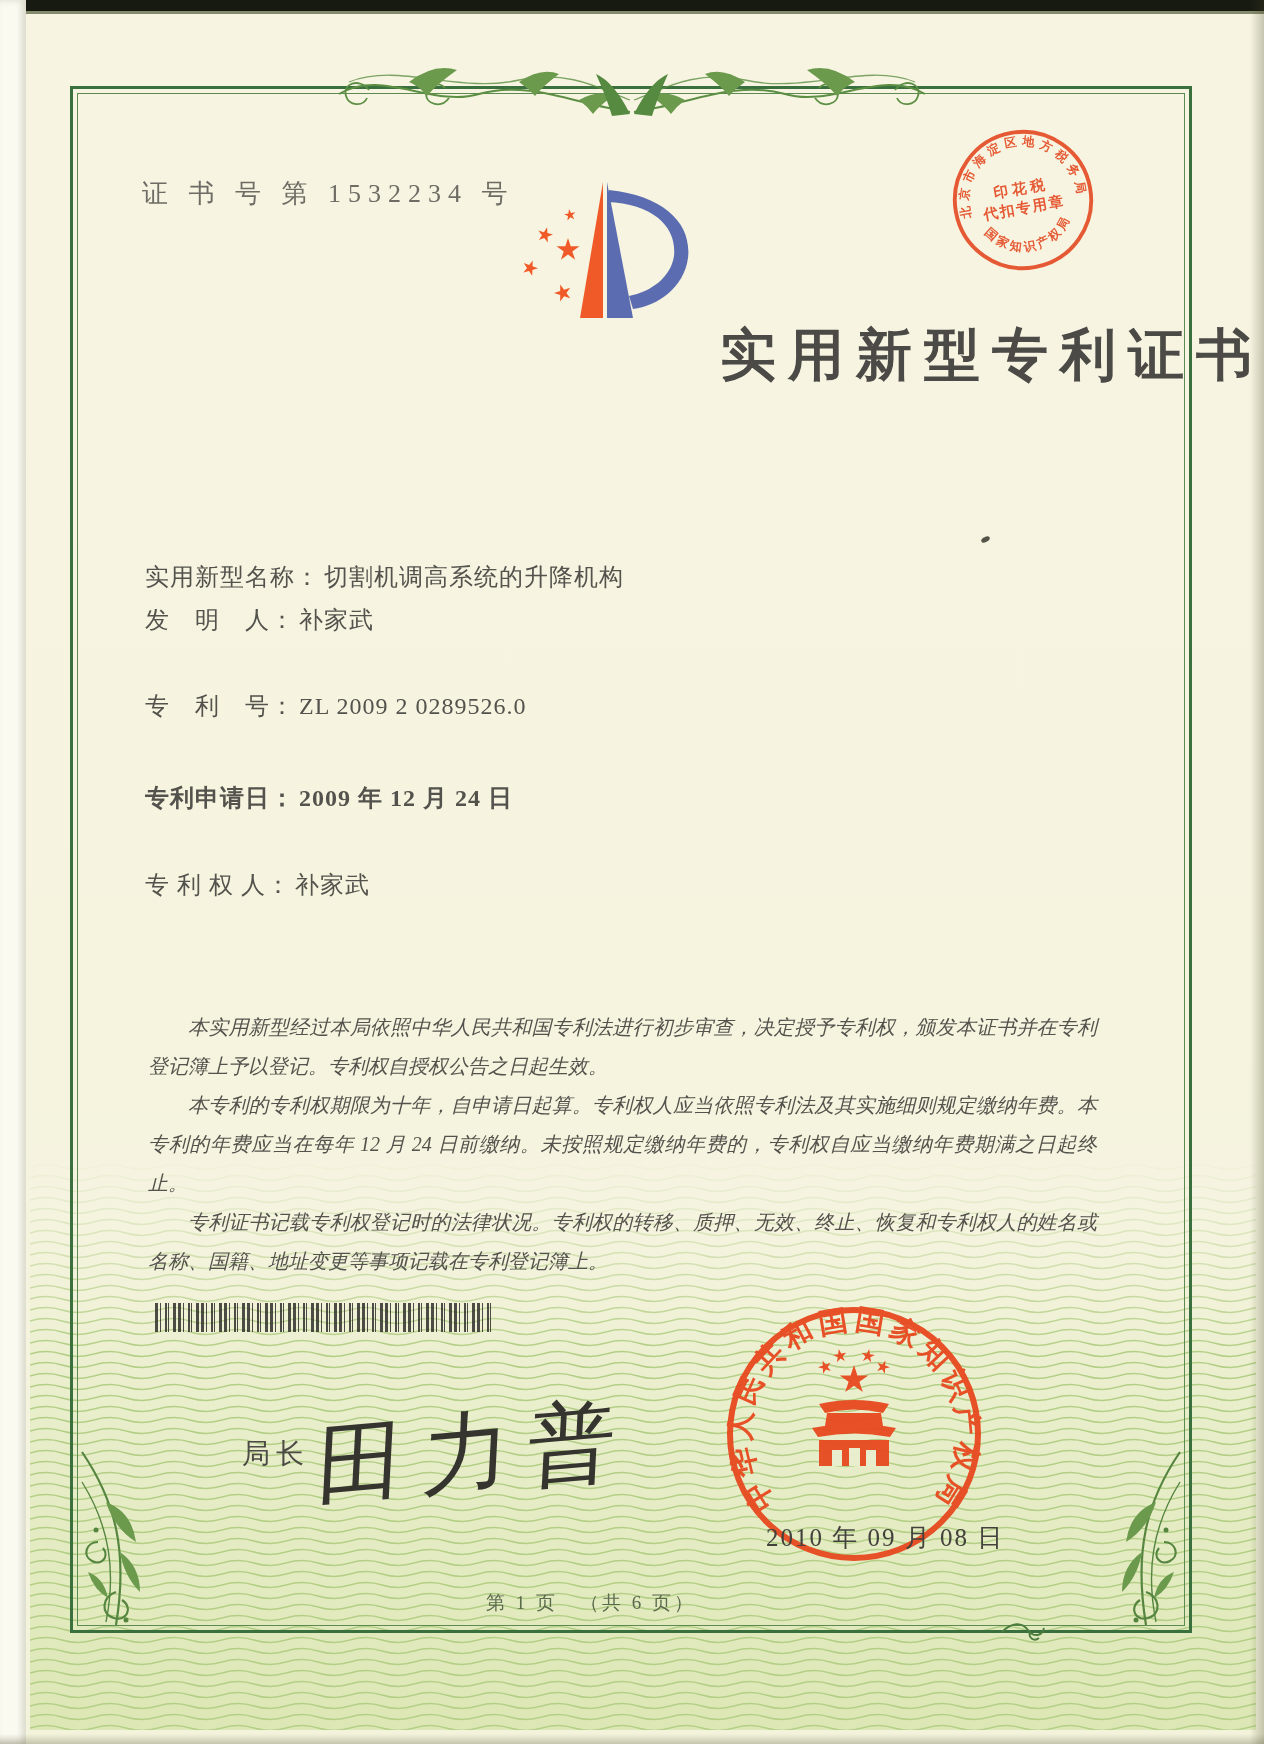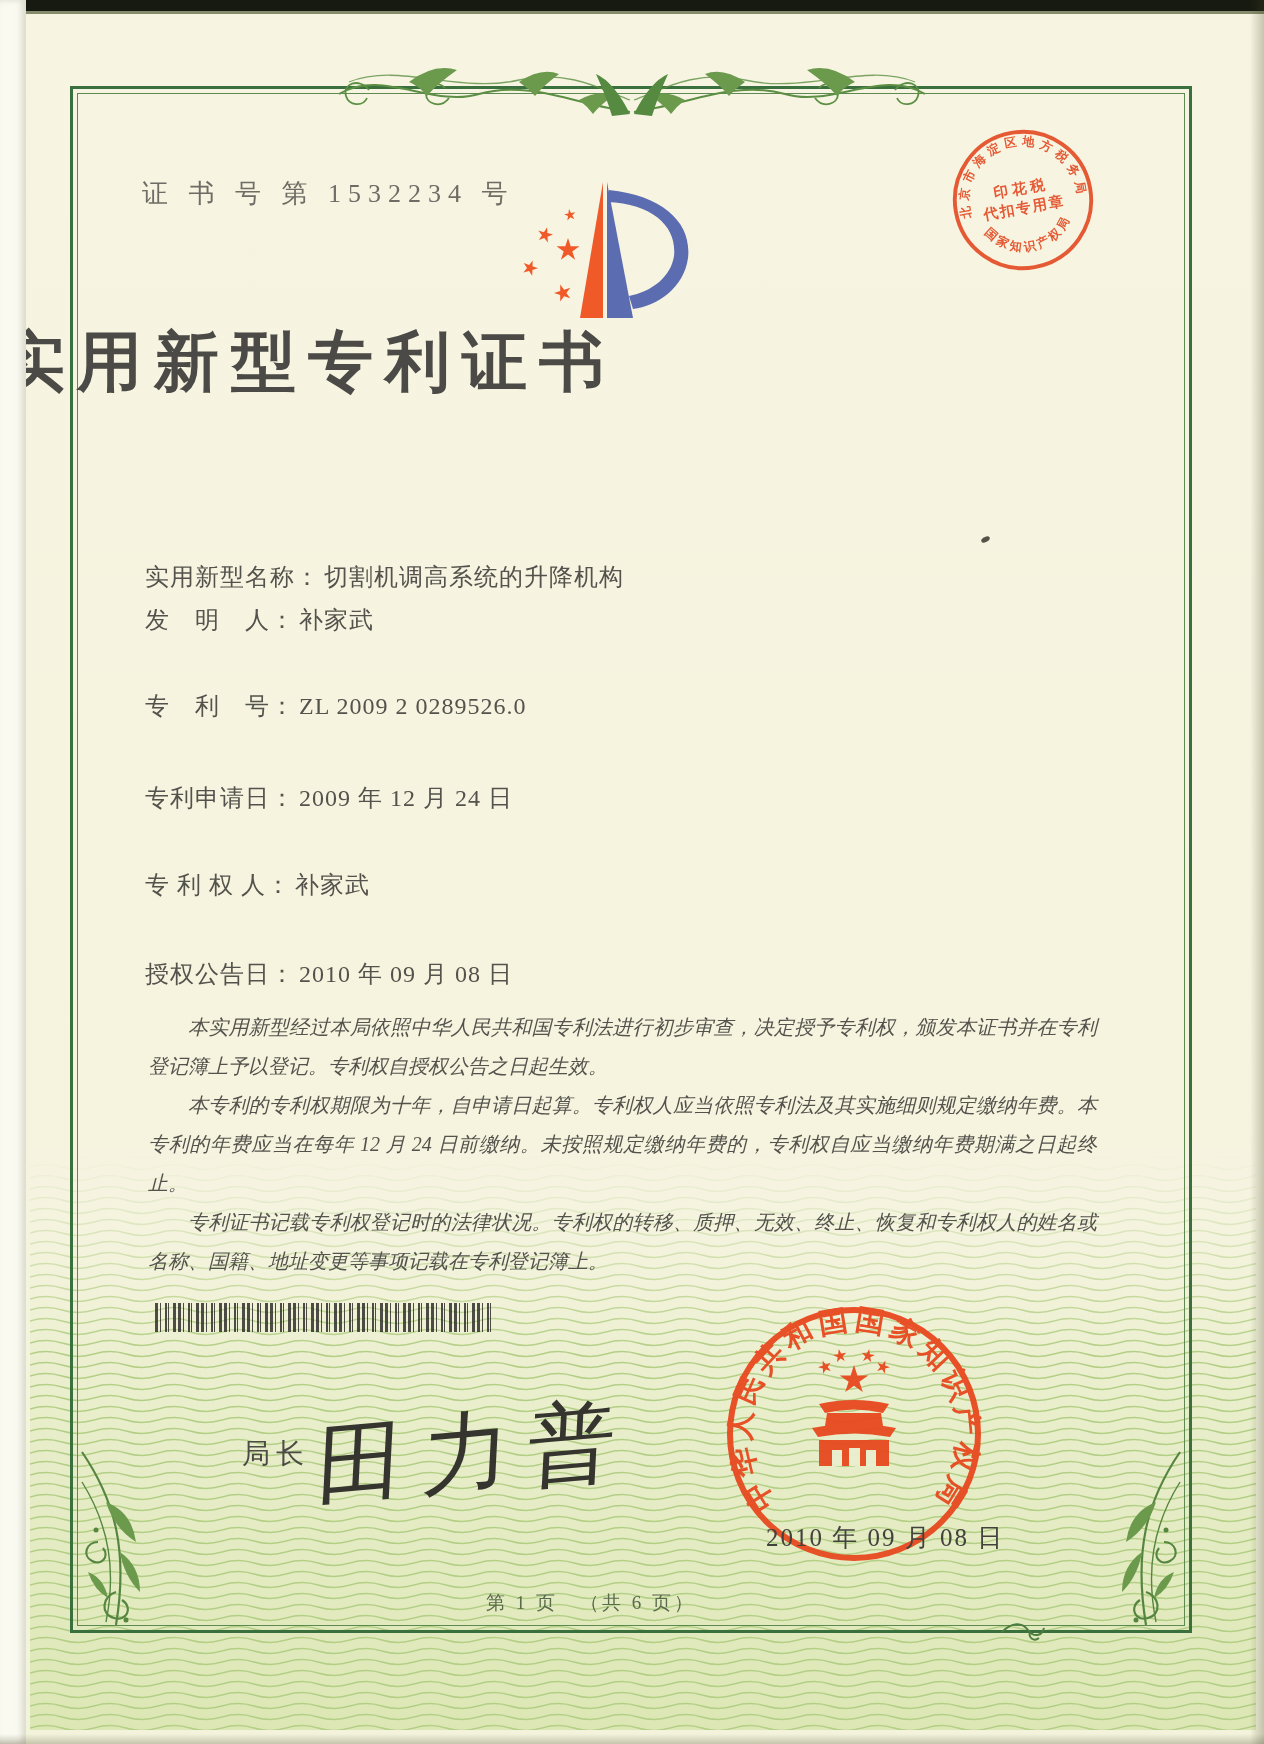--- a/index.html
+++ b/index.html
@@ -22,21 +22,21 @@
   
   .guilloche{position:absolute;left:30px;top:1150px;width:1226px;height:580px;}
   
   .frame{position:absolute;left:70px;top:86px;width:1122px;height:1547px;
     border:3px solid #3a6f3e;box-sizing:border-box;}
   .frame::before{content:'';position:absolute;inset:4px;border:1px solid #5d8a50;}
   .ornament{position:absolute;pointer-events:none;}
   
   .cert-number{position:absolute;left:142px;top:176px;font-size:26px;letter-spacing:7px;
     color:#6e6c64;}
-  .title{position:absolute;left:0;top:318px;width:100%;text-align:left;font-size:65px;
+  .title{position:absolute;left:0;top:318px;width:100%;text-align:right;font-size:56px;
     font-weight:bold;letter-spacing:12px;color:#4b4a46;}
   .field{position:absolute;left:145px;font-size:24px;color:#53524c;letter-spacing:1px;white-space:nowrap;}
   .field .val{margin-left:4px;}
   .paras{position:absolute;left:148px;top:1008px;width:949px;font-size:20px;line-height:39px;
     color:#53524c;text-align:justify;font-style:italic;}
   .paras p{margin:0;text-indent:2em;}
   .barcode{position:absolute;left:155px;top:1303px;width:340px;height:29px;opacity:.85;
     background:repeating-linear-gradient(90deg,
       #2f2f2a 0 3px,transparent 3px 5px,#2f2f2a 5px 6px,transparent 6px 10px,
       #2f2f2a 10px 12px,transparent 12px 13px,#2f2f2a 13px 14px,transparent 14px 18px,
@@ -154,28 +154,25 @@
 
   <div class="field" style="top:513px;margin-top:48px;">
     <span>实用新型名称：</span><span class="val">切割机调高系统的升降机构</span>
   </div>
   <div class="field" style="top:604px;">
     <span>发　明　人：</span><span class="val">补家武</span>
   </div>
   <div class="field" style="top:690px;">
     <span>专　利　号：</span><span class="val">ZL 2009 2 0289526.0</span>
   </div>
-  <div class="field" style="top:782px;">
+  <div class="field" style="top:782px;font-weight:bold;">
     <span>专利申请日：</span><span class="val">2009 年 12 月 24 日</span>
   </div>
   <div class="field" style="top:869px;font-family:Liberation Serif, serif;">
     <span>专 利 权 人：</span><span class="val">补家武</span>
-  </div>
-  <div class="field" style="top:958px;">
-    <span>授权公告日：</span><span class="val">2010 年 09 月 08 日</span>
   </div>
 
   <div class="paras">
     <p>本实用新型经过本局依照中华人民共和国专利法进行初步审查，决定授予专利权，颁发本证书并在专利登记簿上予以登记。专利权自授权公告之日起生效。</p>
     <p>本专利的专利权期限为十年，自申请日起算。专利权人应当依照专利法及其实施细则规定缴纳年费。本专利的年费应当在每年 12 月 24 日前缴纳。未按照规定缴纳年费的，专利权自应当缴纳年费期满之日起终止。</p>
     <p>专利证书记载专利权登记时的法律状况。专利权的转移、质押、无效、终止、恢复和专利权人的姓名或名称、国籍、地址变更等事项记载在专利登记簿上。</p>
   </div>
 
   <div class="barcode"></div>
 

